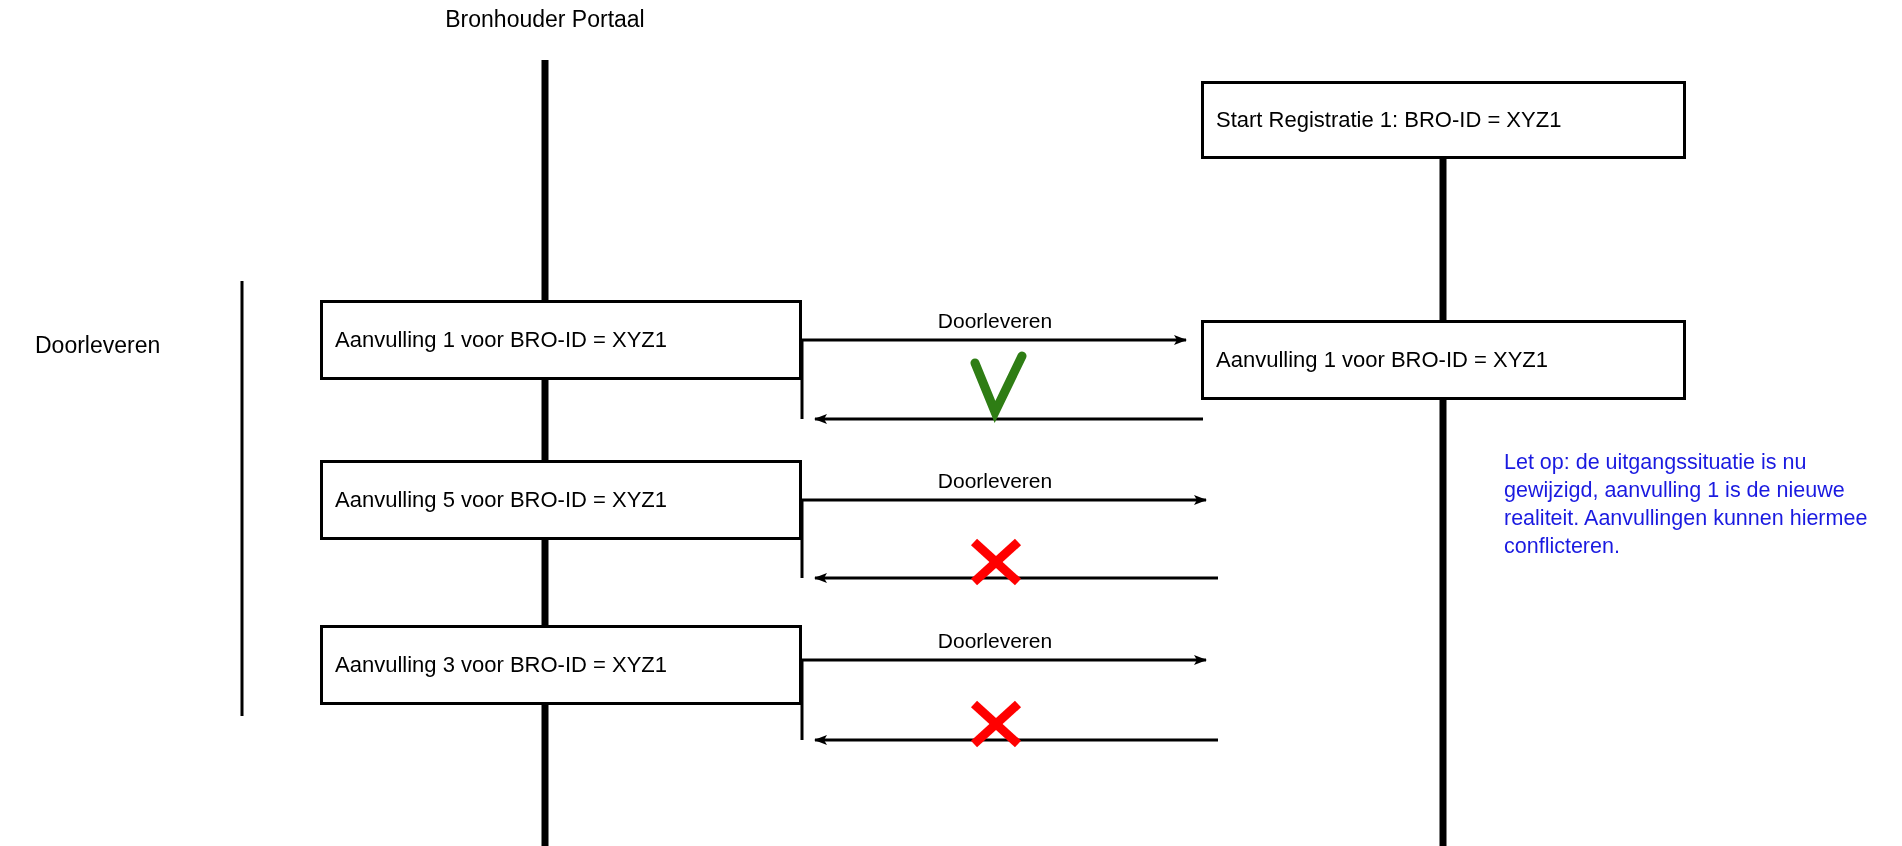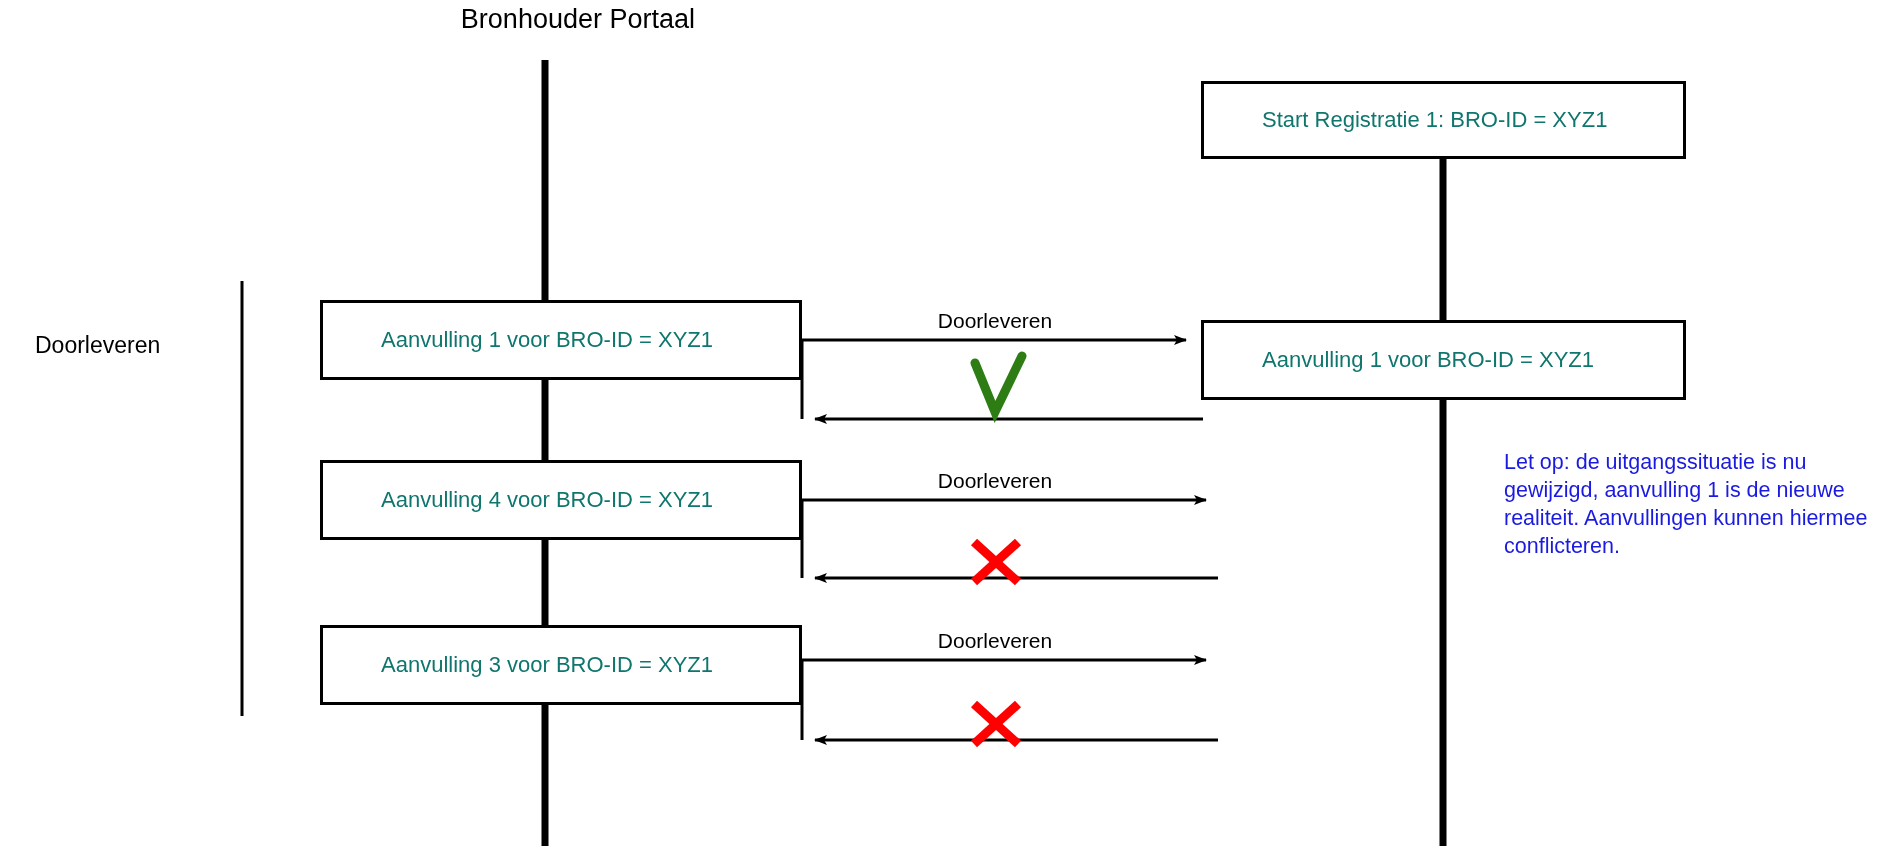--- a/index.html
+++ b/index.html
@@ -20,48 +20,47 @@
   }
   #diagram-svg {
     position: absolute;
     left: 0;
     top: 0;
     width: 1902px;
     height: 846px;
   }
   .lane-title {
     position: absolute;
-    font-size: 27px;
+    font-size: 23px;
     line-height: 26px;
     color: #000000;
     white-space: nowrap;
-    text-align: right;
+    text-align: center;
   }
   .group-label {
     position: absolute;
     font-size: 23px;
     line-height: 26px;
     color: #000000;
     white-space: nowrap;
   }
   .msg-box {
     position: absolute;
     box-sizing: border-box;
     border: 3px solid #000000;
     background: #ffffff;
     display: flex;
     align-items: center;
   }
   .msg-box-label {
     font-size: 22px;
     line-height: 26px;
-    color: #0f766e;
+    color: #000000;
     padding-left: 12px;
     white-space: nowrap;
-    margin-left: 46px;
   }
   .arrow-label {
     position: absolute;
     font-size: 21px;
     line-height: 25px;
     color: #000000;
     white-space: nowrap;
     text-align: center;
   }
   .note-text {
@@ -144,21 +143,21 @@
 
   <div class="msg-box" style="left:320px; top:300px; width:482px; height:80px;">
     <span class="msg-box-label">Aanvulling 1 voor BRO-ID = XYZ1</span>
   </div>
 
   <div class="msg-box" style="left:1201px; top:320px; width:485px; height:80px;">
     <span class="msg-box-label">Aanvulling 1 voor BRO-ID = XYZ1</span>
   </div>
 
   <div class="msg-box" style="left:320px; top:460px; width:482px; height:80px;">
-    <span class="msg-box-label">Aanvulling 4 voor BRO-ID = XYZ1</span>
+    <span class="msg-box-label">Aanvulling 5 voor BRO-ID = XYZ1</span>
   </div>
 
   <div class="msg-box" style="left:320px; top:625px; width:482px; height:80px;">
     <span class="msg-box-label">Aanvulling 3 voor BRO-ID = XYZ1</span>
   </div>
 
   <div class="arrow-label" style="left:830px; top:308px; width:330px;">Doorleveren</div>
 
   <div class="arrow-label" style="left:830px; top:468px; width:330px;">Doorleveren</div>
 

